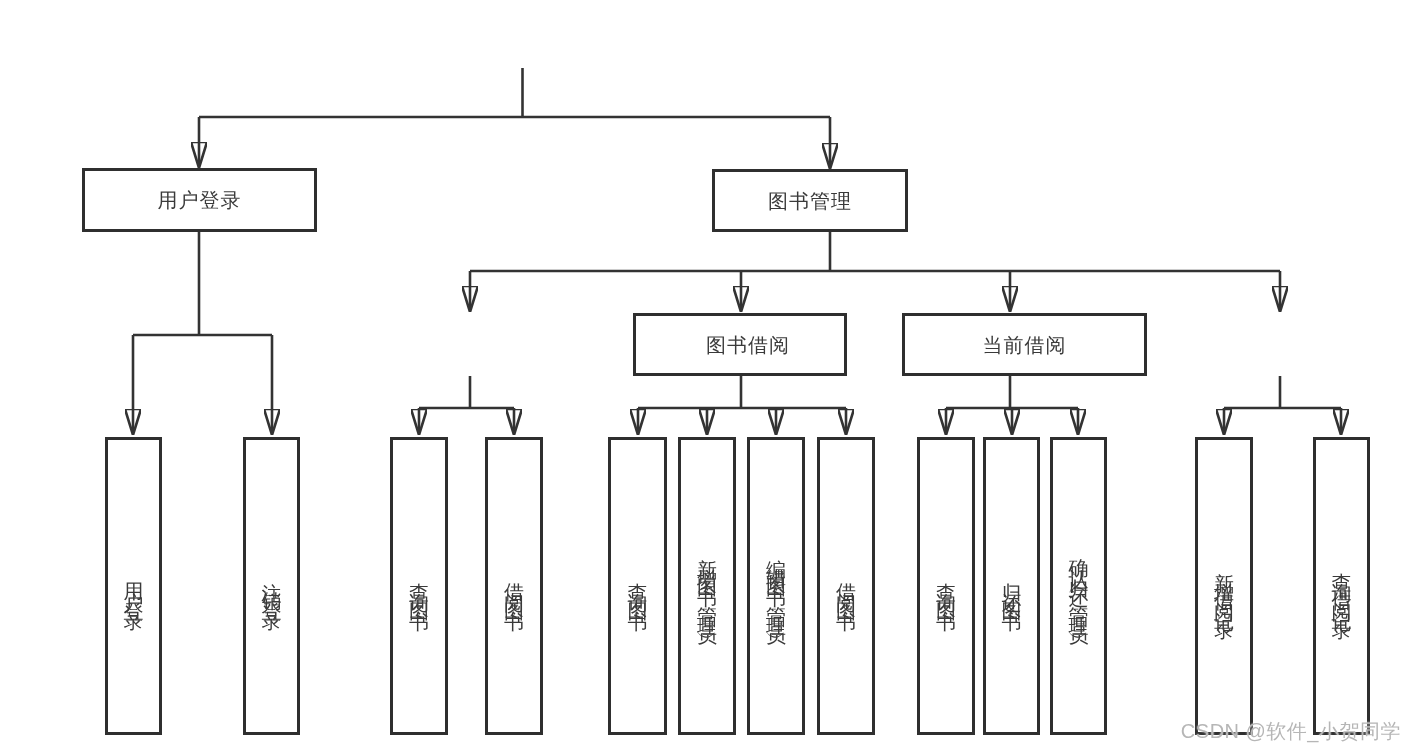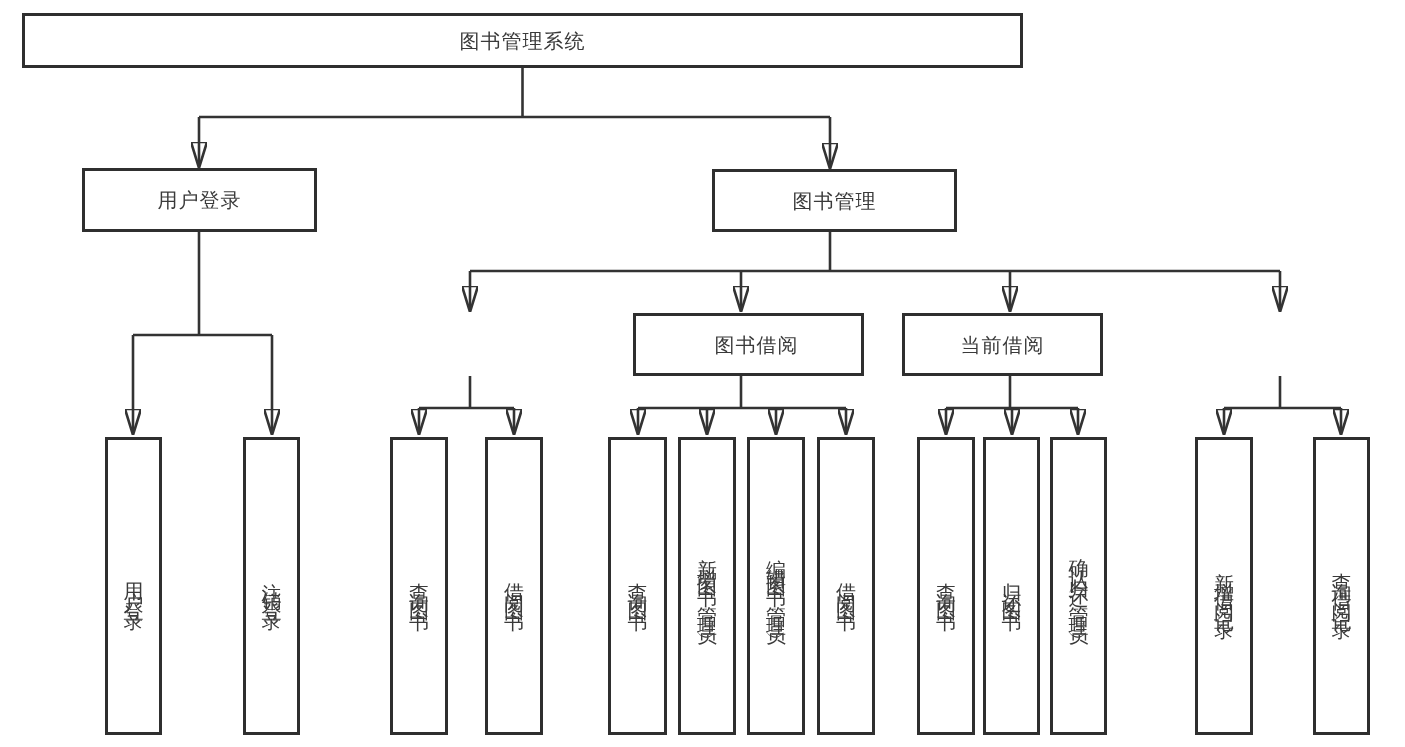--- a/index.html
+++ b/index.html
@@ -26,25 +26,25 @@
     writing-mode:vertical-rl;
     text-orientation:mixed;
     letter-spacing:0.48em;
     line-height:1.05;
     white-space:nowrap;
   }
   
   #n-root{left:22px;top:13px;width:1001px;height:55px;}
   
   #n-l2-0{left:82px;top:168px;width:235px;height:64px;}
-  #n-l2-1{left:712px;top:169px;width:245px;height:63px;}
+  #n-l2-1{left:712px;top:169px;width:196px;height:63px;}
   
   #n-l3-0{left:362px;top:313px;width:216px;height:63px;}
-  #n-l3-1{left:633px;top:313px;width:231px;height:63px;padding-left:16px;}
-  #n-l3-2{left:902px;top:313px;width:201px;height:63px;}
+  #n-l3-1{left:633px;top:313px;width:214px;height:63px;padding-left:16px;}
+  #n-l3-2{left:902px;top:313px;width:245px;height:63px;}
   #n-l3-3{left:1172px;top:313px;width:214px;height:63px;}
   
   .vbox{top:437px;height:298px;}
   #n-g1-0{left:105px;width:57px;}
   #n-g1-1{left:243px;width:57px;}
   #n-g2-0{left:390px;width:58px;}
   #n-g2-1{left:485px;width:58px;}
   #n-g3-0{left:608px;width:59px;}
   #n-g3-1{left:678px;width:58px;}
   #n-g3-2{left:747px;width:58px;}
@@ -107,23 +107,20 @@
     <path d="M946 408 V433" marker-end="url(#arrow)"></path>
     <path d="M1012 408 V433" marker-end="url(#arrow)"></path>
     <path d="M1078 408 V433" marker-end="url(#arrow)"></path>
 
     <path d="M1280 376 V408"></path>
     <path d="M1224 408 H1341"></path>
     <path d="M1224 408 V433" marker-end="url(#arrow)"></path>
     <path d="M1341 408 V433" marker-end="url(#arrow)"></path>
   </svg>
 
-  <div class="box" id="n-root">
-    <span>图书管理系统</span>
-  </div>
 
   <div class="box" id="n-l2-0">
     <span>用户登录</span>
   </div>
   <div class="box" id="n-l2-1">
     <span>图书管理</span>
   </div>
 
   <div class="box" id="n-l3-1">
     <span>图书借阅</span>
@@ -169,14 +166,15 @@
     <span class="vtext">确认归还（管理员）</span>
   </div>
 
   <div class="box vbox" id="n-g5-0">
     <span class="vtext">新增借阅记录</span>
   </div>
   <div class="box vbox" id="n-g5-1">
     <span class="vtext">查询借阅记录</span>
   </div>
 
+  <div id="watermark">CSDN @软件_小贺同学</div>
 
 </div>
 
 </body></html>

